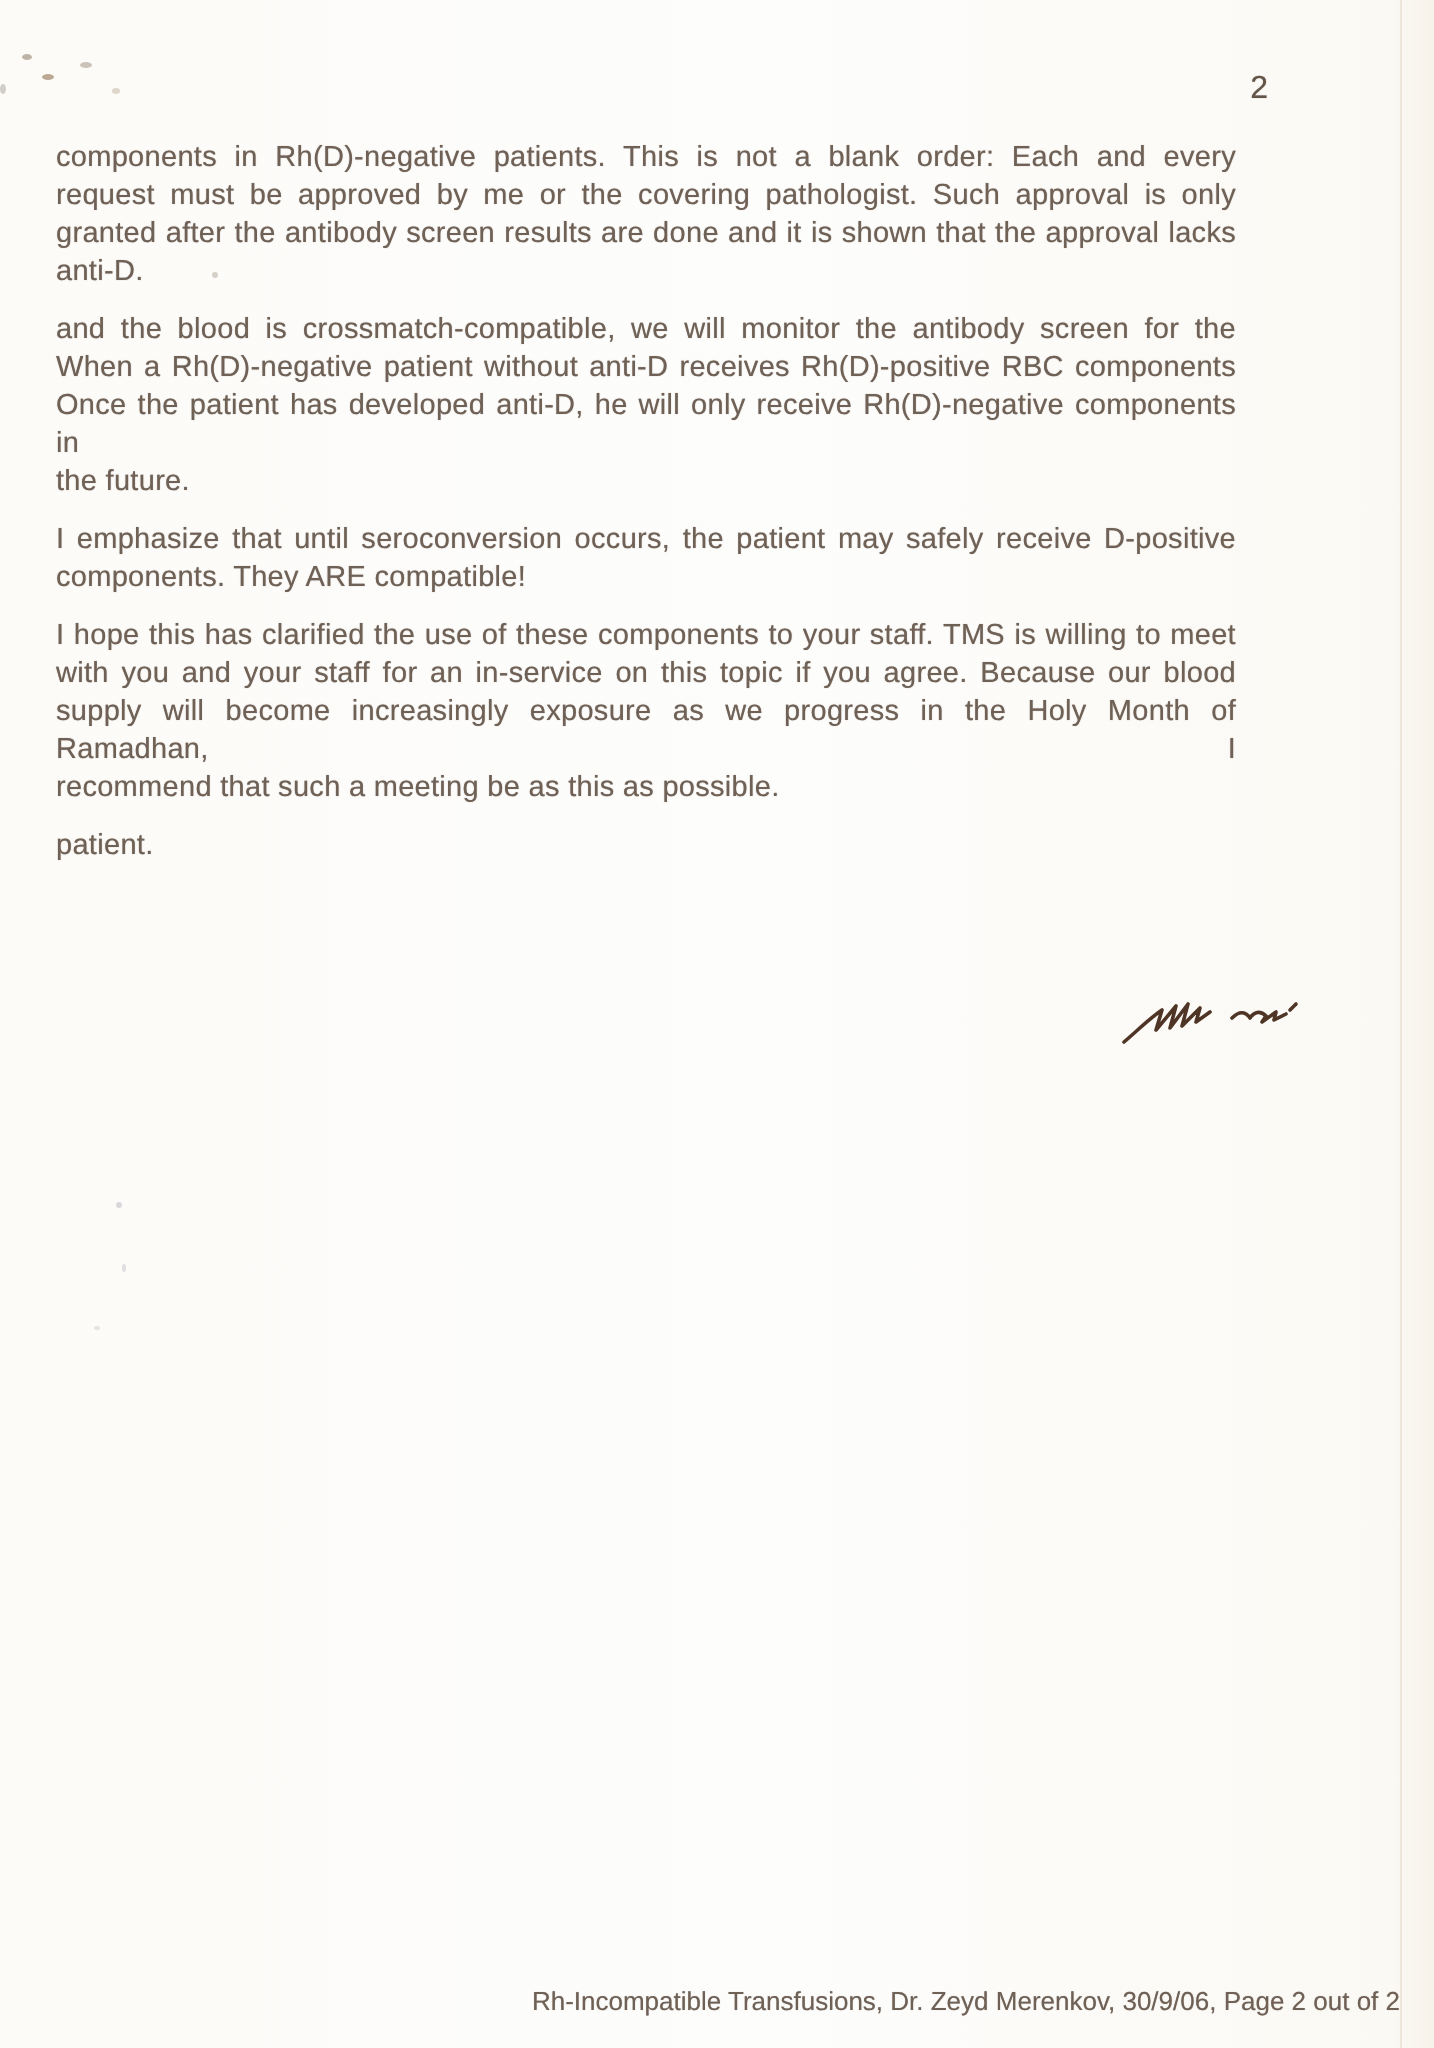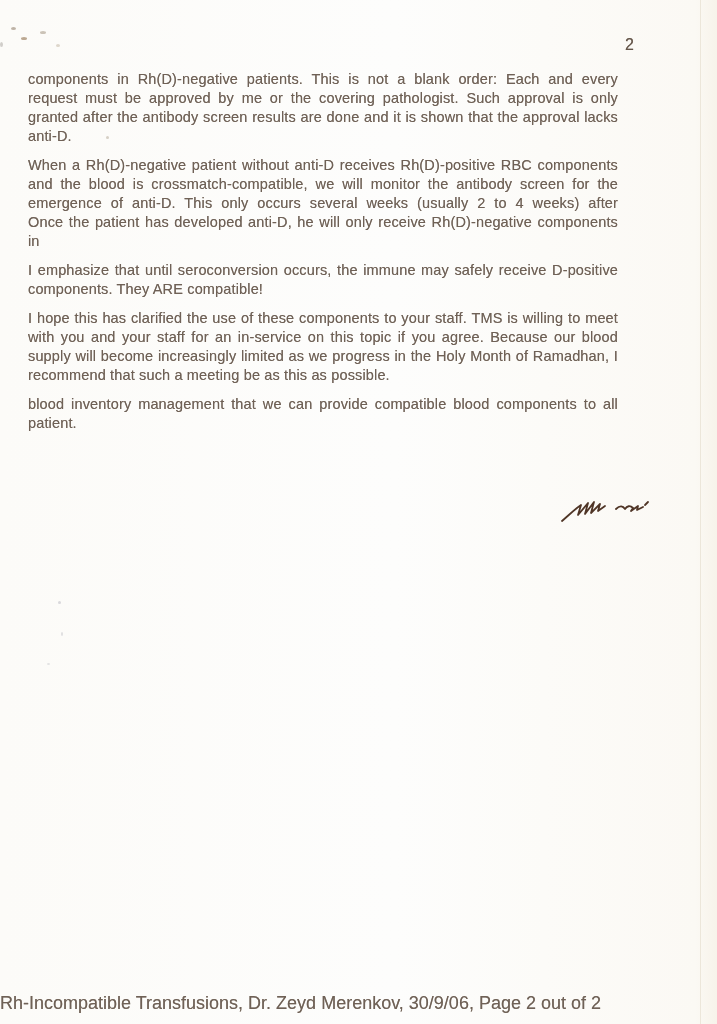--- a/index.html
+++ b/index.html
@@ -30,21 +30,21 @@
     text-align:justify;text-align-last:justify;
     text-shadow:0 0 .5px rgba(111,97,86,.65);
     letter-spacing:.15px;
   }
   .line.last{text-align:center;text-align-last:left;}
   .signature{
     position:absolute;top:494px;left:558px;width:100px;height:34px;
   }
   .footer{
     position:absolute;top:993px;left:0;width:700px;
-    text-align:left;font-size:18px;color:#6f6156;
+    text-align:right;font-size:13px;color:#6f6156;
     text-shadow:0 0 .4px rgba(111,97,86,.6);
   }
   .speck{position:absolute;border-radius:50%;}
   .s1{left:11px;top:27px;width:5px;height:3px;background:#a99b8b;opacity:.75;}
   .s2{left:21px;top:37px;width:6px;height:3px;background:#ab9478;opacity:.8;}
   .s3{left:40px;top:31px;width:6px;height:3px;background:#b7ab9b;opacity:.7;}
   .s4{left:0px;top:42px;width:3px;height:5px;background:#b4b0ac;opacity:.6;}
   .s5{left:56px;top:44px;width:4px;height:3px;background:#c4b8a6;opacity:.55;}
   .s6{left:106px;top:136px;width:3px;height:3px;background:#bdb2a4;opacity:.6;}
   .s7{left:58px;top:601px;width:3px;height:3px;background:#c2c2c8;opacity:.6;}
@@ -70,37 +70,36 @@
 
   <div class="content">
     <div>
         <div class="para">
           <div class="line">components in Rh(D)-negative patients.  This is not a blank order:  Each and every</div>
           <div class="line">request must be approved by me or the covering pathologist.  Such approval is only</div>
           <div class="line">granted after the antibody screen results are done and it is shown that the approval lacks</div>
           <div class="line last">anti-D.</div>
         </div>
         <div class="para">
+          <div class="line">and the blood is crossmatch-compatible, we will monitor the antibody screen for the</div>
           <div class="line">When a Rh(D)-negative patient without anti-D receives Rh(D)-positive RBC components</div>
-          <div class="line">and the blood is crossmatch-compatible, we will monitor the antibody screen for the</div>
-          <div class="line">emergence of anti-D.  This only occurs several weeks (usually 2 to 4 weeks) after</div>
           <div class="line">Once the patient has developed anti-D, he will only receive Rh(D)-negative components in</div>
+          <div class="line last">the future.</div>
         </div>
         <div class="para">
-          <div class="line">I emphasize that until seroconversion occurs, the immune may safely receive D-positive</div>
+          <div class="line">I emphasize that until seroconversion occurs, the patient may safely receive D-positive</div>
           <div class="line last">components.  They ARE compatible!</div>
         </div>
         <div class="para">
           <div class="line">I hope this has clarified the use of these components to your staff.  TMS is willing to meet</div>
           <div class="line">with you and your staff for an in-service on this topic if you agree.  Because our blood</div>
-          <div class="line">supply will become increasingly limited as we progress in the Holy Month of Ramadhan, I</div>
+          <div class="line">supply will become increasingly exposure as we progress in the Holy Month of Ramadhan, I</div>
           <div class="line last">recommend that such a meeting be as this as possible.</div>
         </div>
         <div class="para">
-          <div class="line">blood inventory management that we can provide compatible blood components to all</div>
           <div class="line last">patient.</div>
         </div>
       </div>
   </div>
 
   <svg class="signature" viewBox="0 0 100 34">
     <g fill="none" stroke="#4f3526" stroke-width="1.8" stroke-linecap="round" stroke-linejoin="round">
       <path d="M4 27 C 11 21, 17 15, 23 11 L 20 21 L 30 9 L 27 20 L 36 8 L 33 19 L 42 10 L 40 17 L 47 12"></path>
       <path d="M58 15 C 62 11, 65 12, 67 15 C 69 12, 72 11, 75 14 L 73 17 L 80 12 L 79 16 L 85 13"></path>
       <path d="M87 11 l 3 -3"></path>

